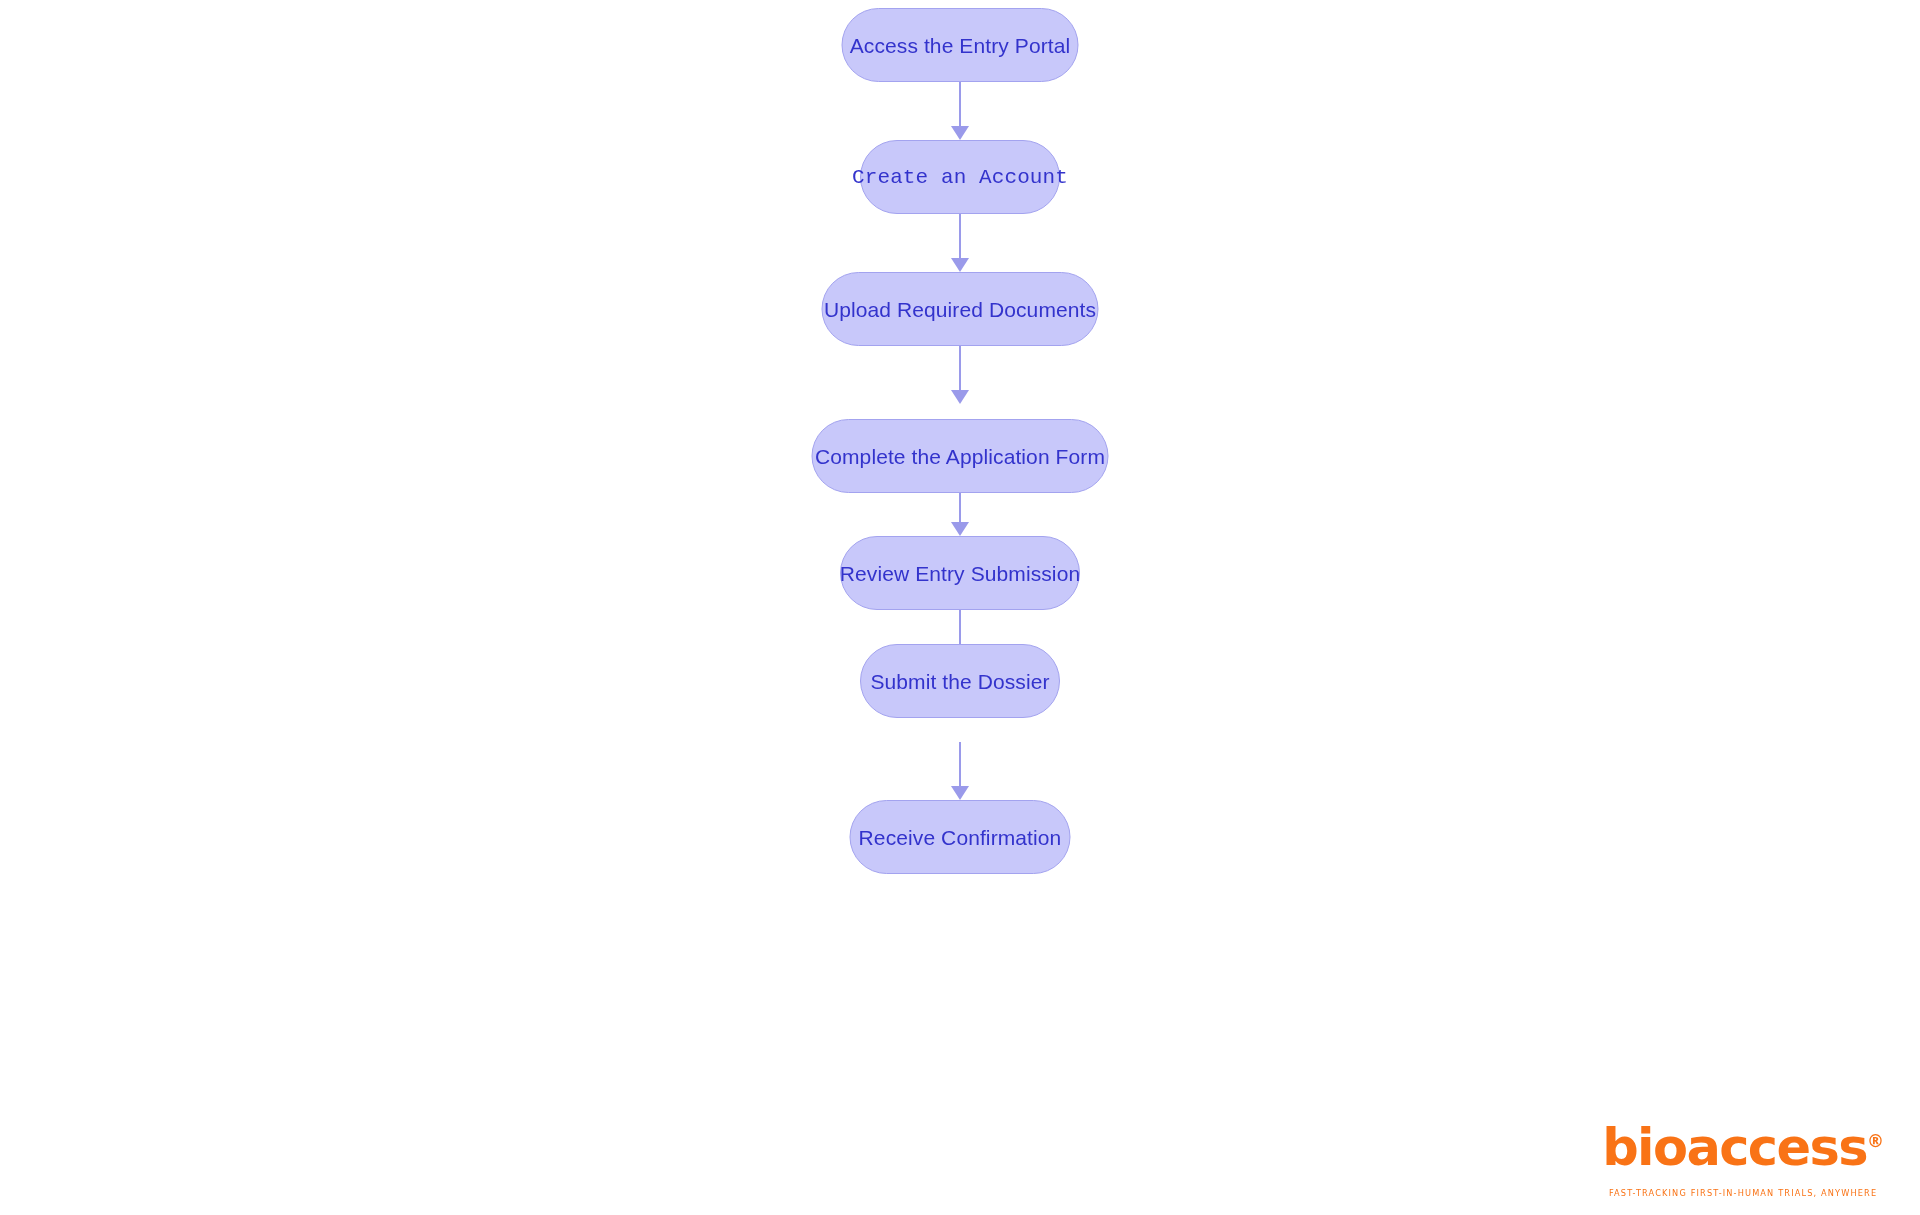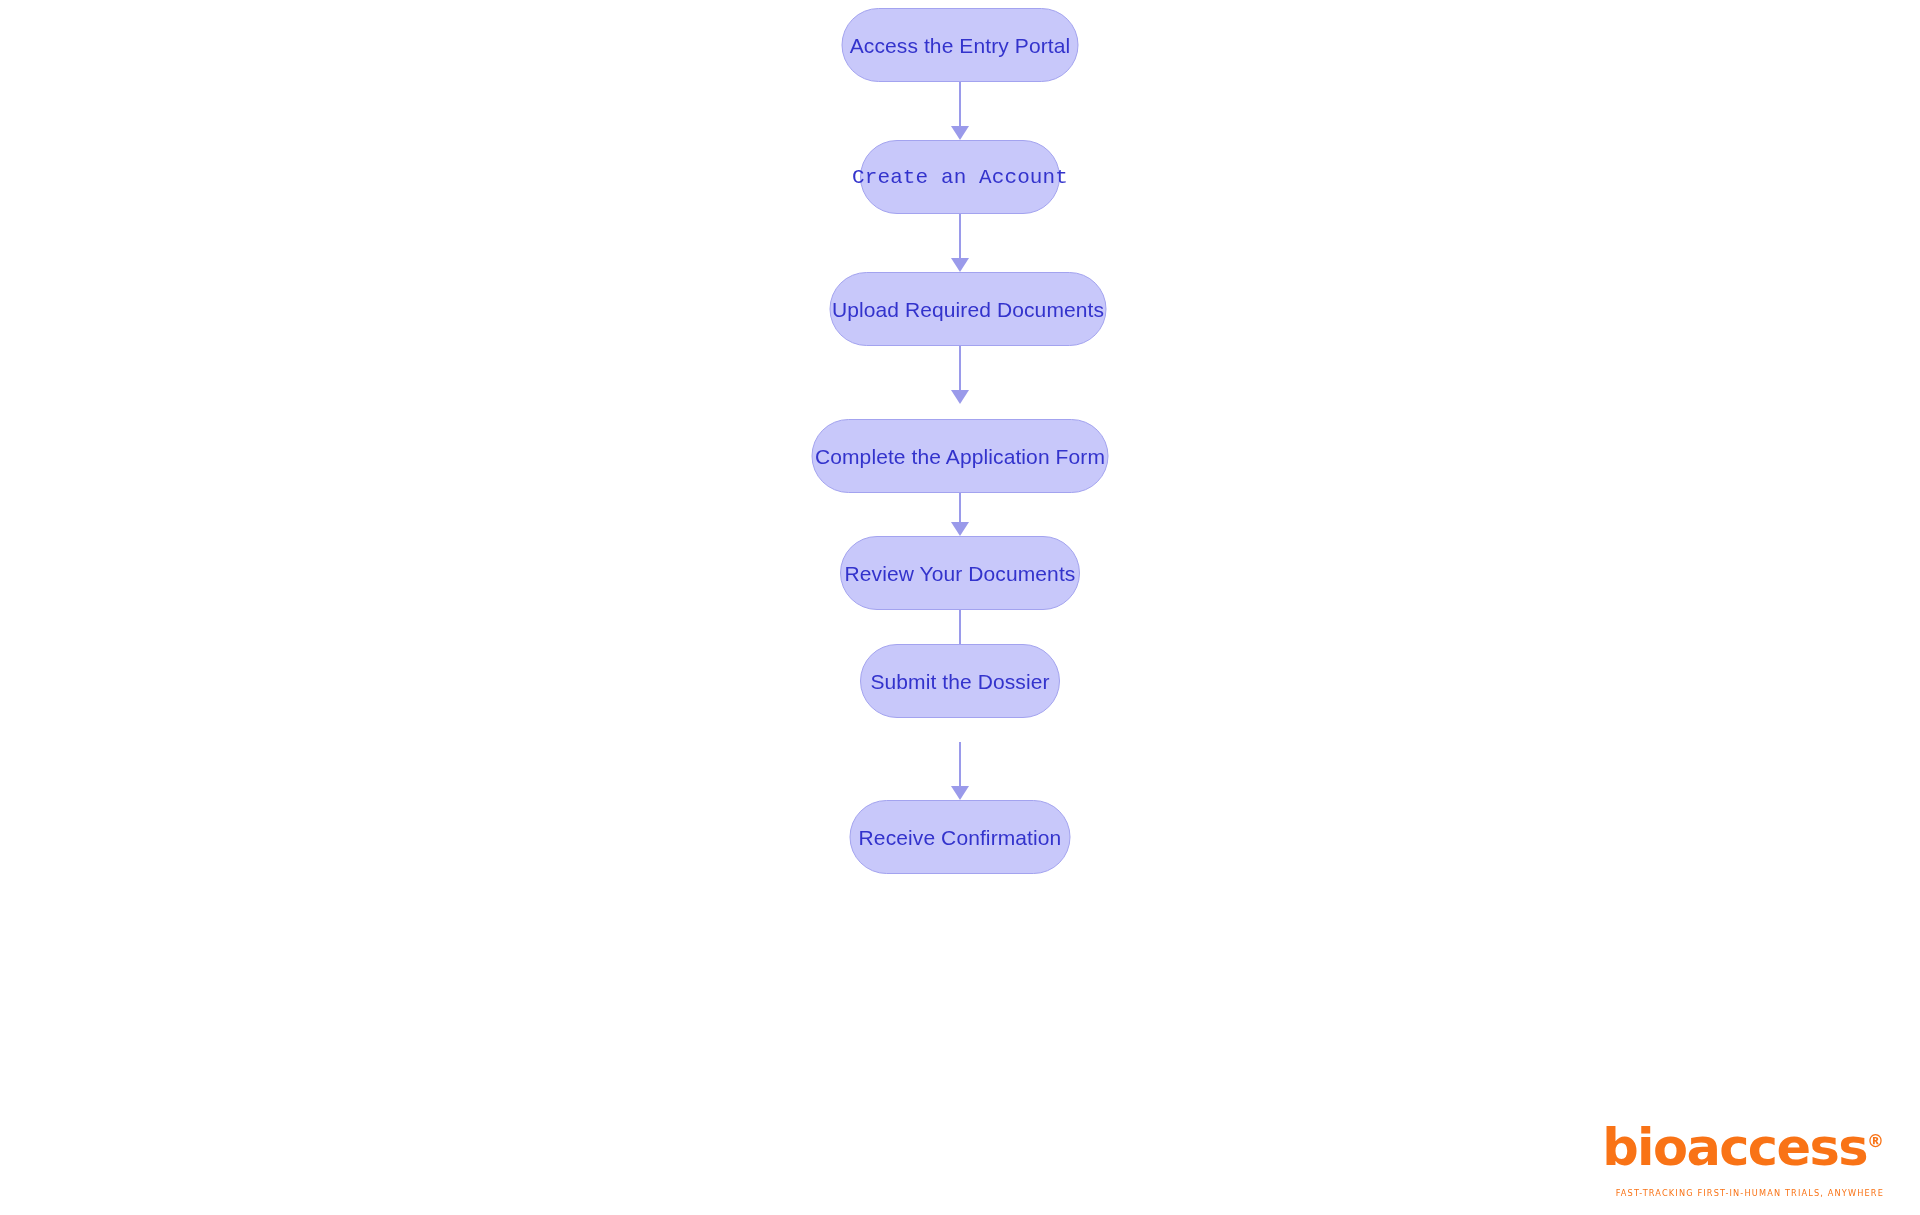--- a/index.html
+++ b/index.html
@@ -70,21 +70,21 @@
     border-left: 9px solid transparent;
     border-right: 9px solid transparent;
     border-top: 14px solid #9a9aea;
   }
 
   
   #brand-logo {
     position: absolute;
     right: 36px;
     bottom: 18px;
-    text-align: right;
+    text-align: center;
     user-select: none;
   }
   #brand-logo .brand-wordmark {
     color: #f97316;
     font-size: 51px;
     font-weight: bold;
     letter-spacing: -1.6px;
     line-height: 1;
     display: inline-block;
     position: relative;
@@ -137,30 +137,30 @@
   </div>
 
   <div class="flow-step" style="top:8px;width:237px;">
     <span class="step-label">Access the Entry Portal</span>
   </div>
 
   <div class="flow-step" style="top:140px;width:200px;font-family:Liberation Mono, monospace;">
     <span class="step-label">Create an Account</span>
   </div>
 
-  <div class="flow-step" style="top:272px;width:277px;margin-left:8px;">
+  <div class="flow-step" style="top:272px;width:277px;">
     <span class="step-label">Upload Required Documents</span>
   </div>
 
   <div class="flow-step" style="top:404px;width:297px;margin-top:15px;">
     <span class="step-label">Complete the Application Form</span>
   </div>
 
   <div class="flow-step" style="top:536px;width:240px;">
-    <span class="step-label">Review Your Documents</span>
+    <span class="step-label">Review Entry Submission</span>
   </div>
 
   <div class="flow-step" style="top:644px;width:200px;">
     <span class="step-label">Submit the Dossier</span>
   </div>
 
   <div class="flow-step" style="top:800px;width:221px;">
     <span class="step-label">Receive Confirmation</span>
   </div>
 

